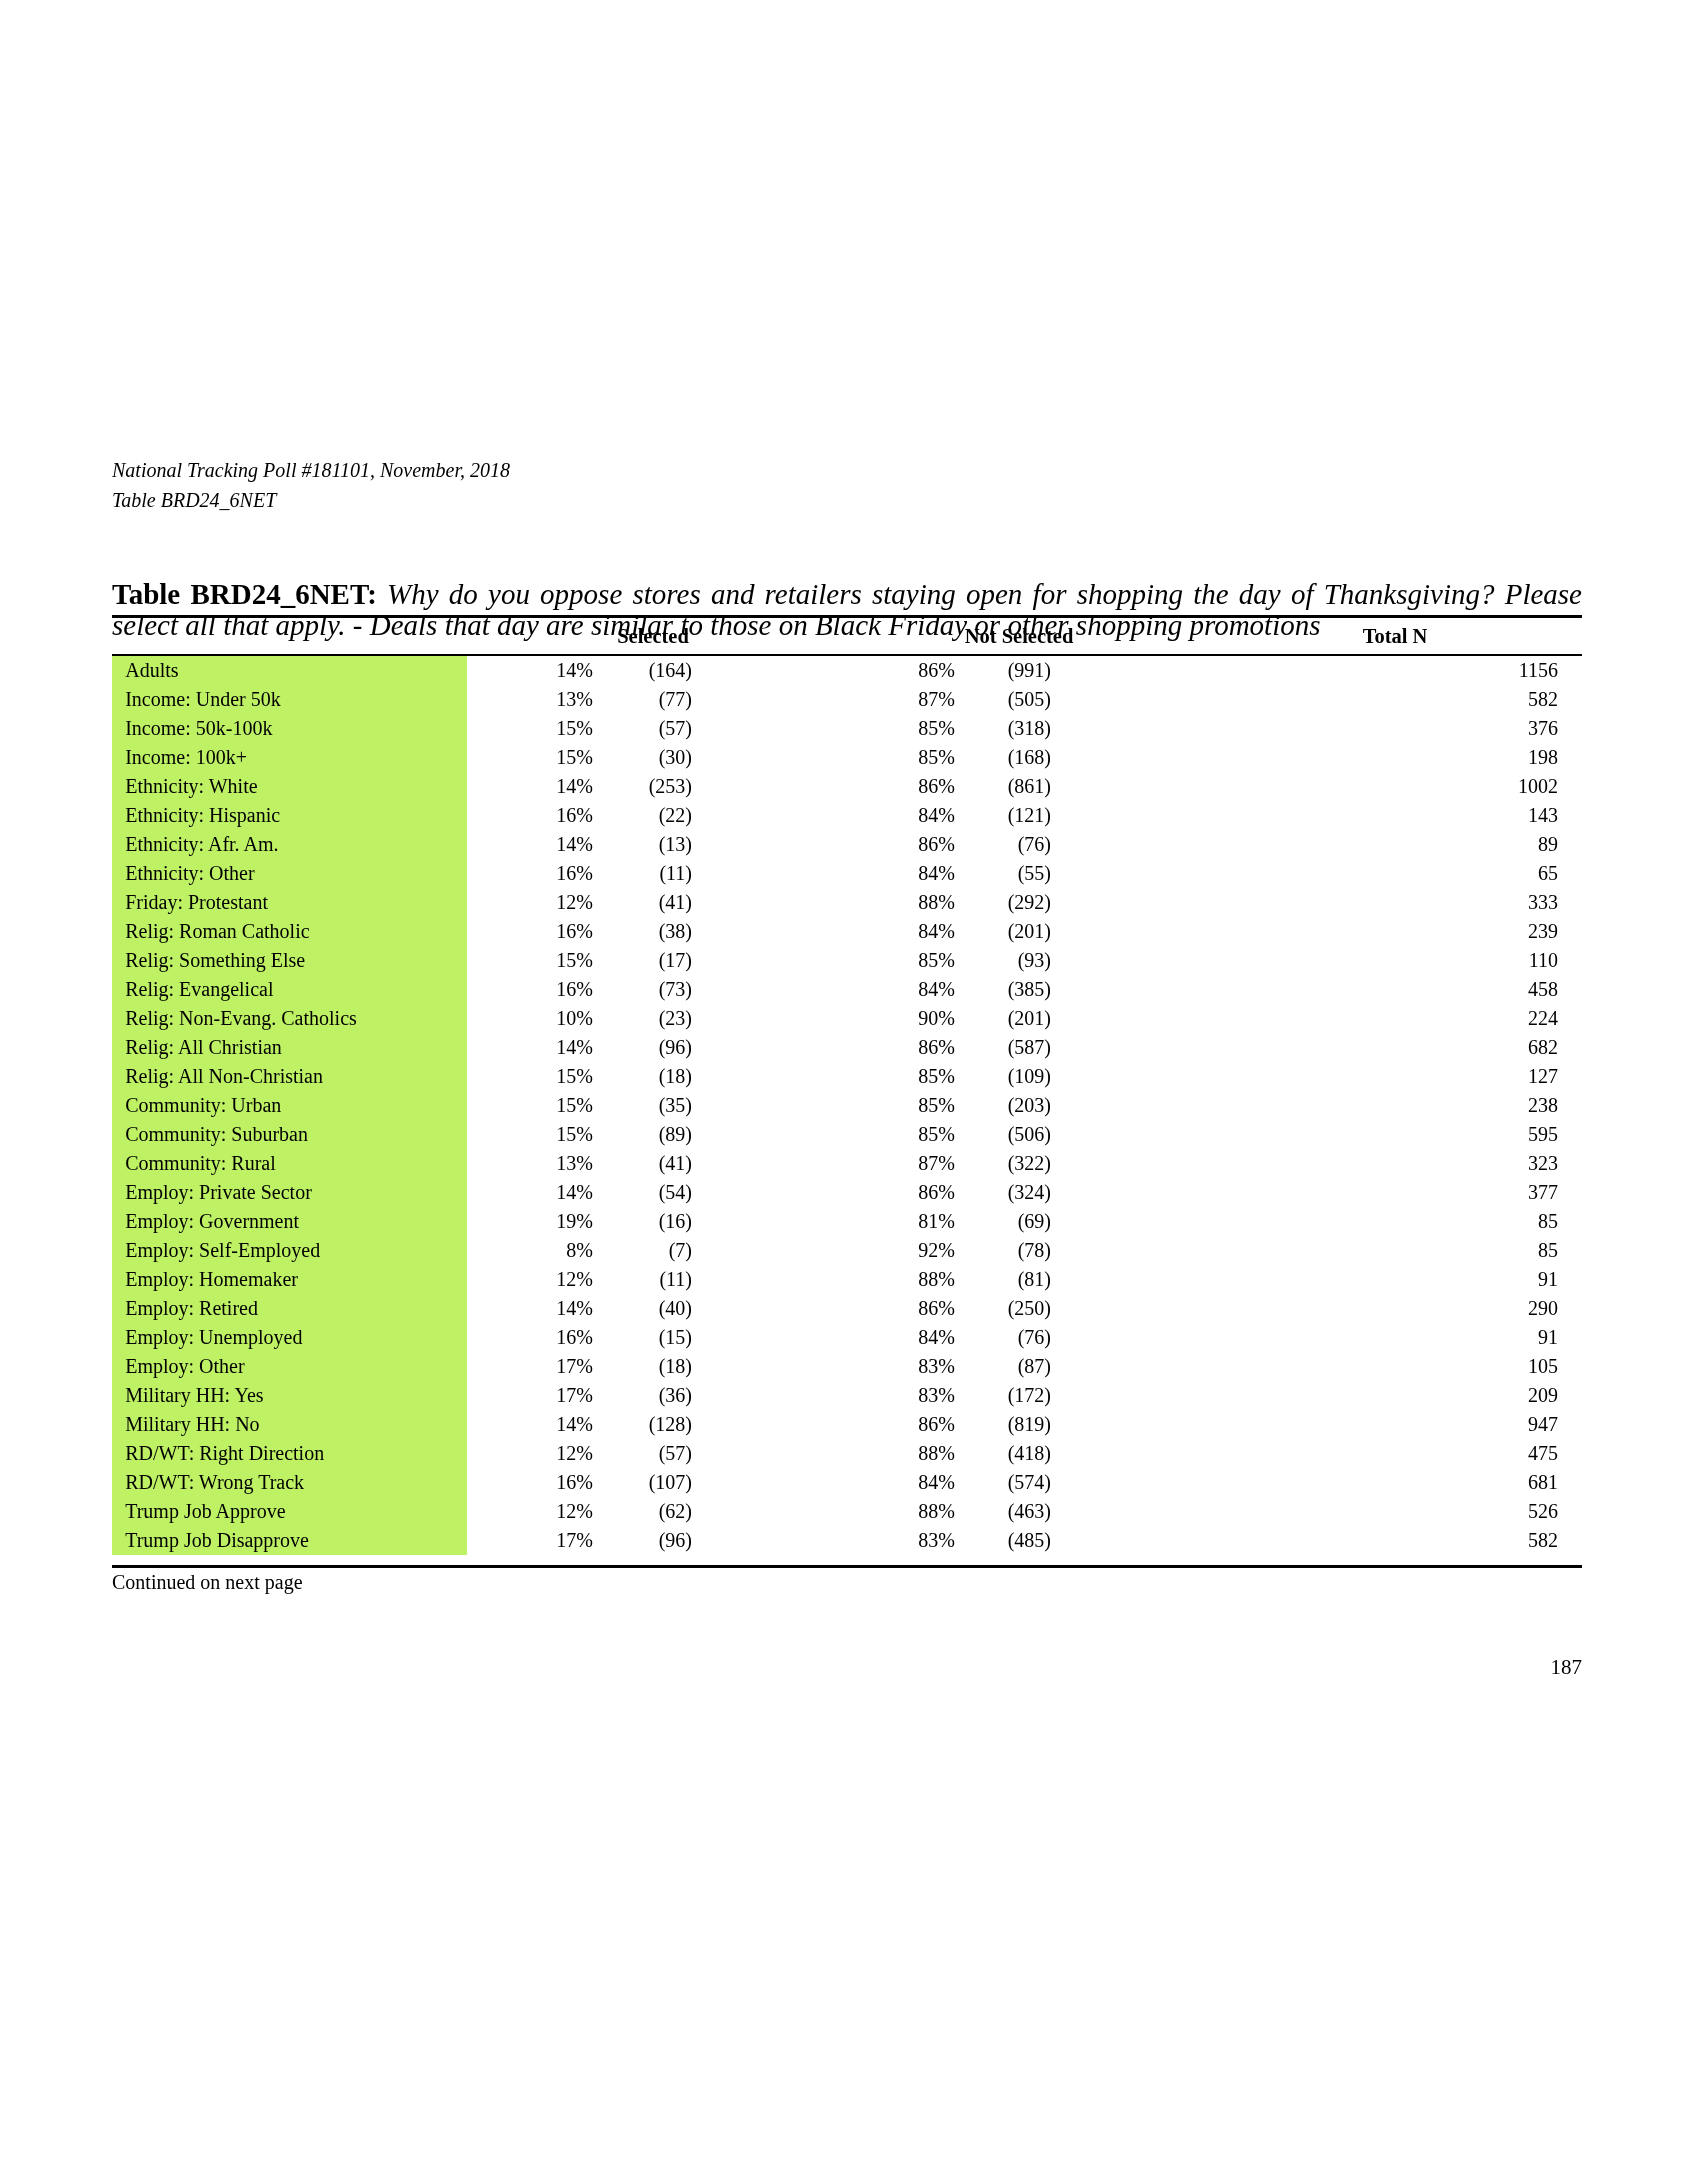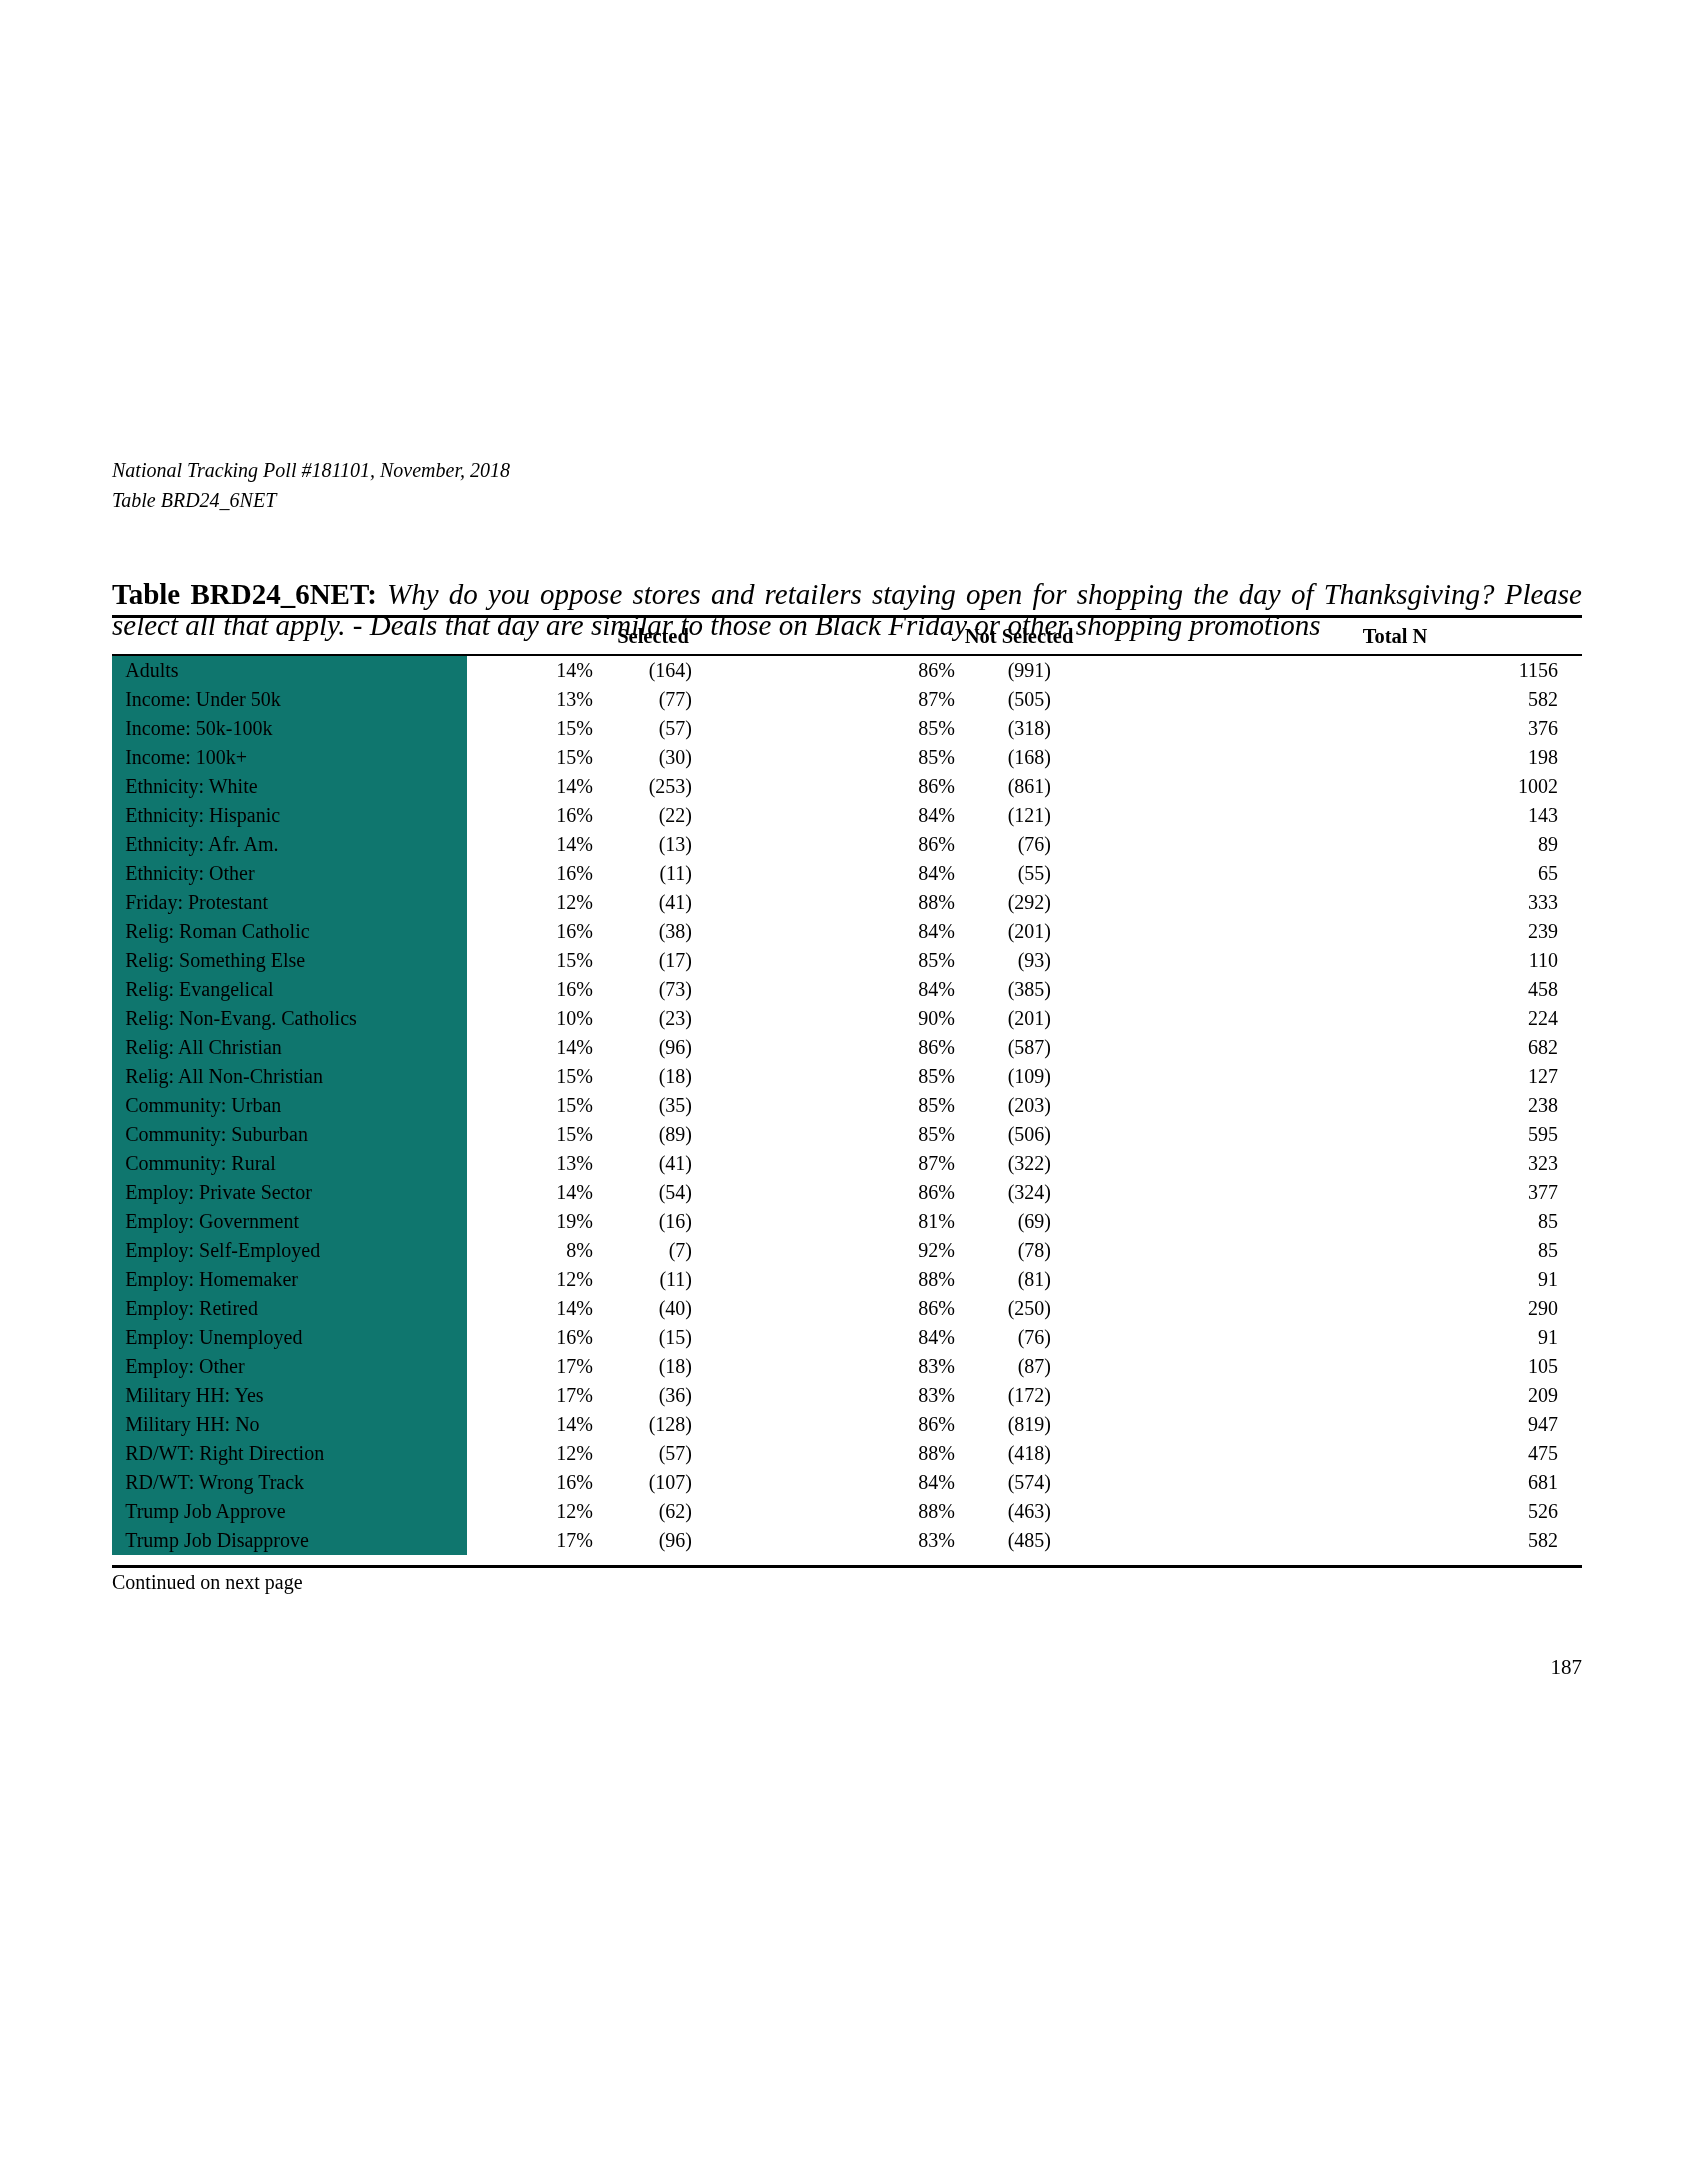--- a/index.html
+++ b/index.html
@@ -51,21 +51,21 @@
   }
   .row {
     display: grid;
     grid-template-columns: 355px 126px 99px 263px 96px 1fr;
     height: 29px;
     align-items: center;
     font-size: 20px;
   }
   .cell { white-space: nowrap; }
   .cell.label {
-    background: #0f766e;
+    background: #bef264;
     height: 100%;
     display: flex; align-items: center;
     padding-left: 13.2px;
   }
   .cell.num { text-align: right; }
   .cell.total { padding-right: 24px; }
 
   
   .continued {
     position: absolute; left: 112px; top: 1571px; width: 1470px;

